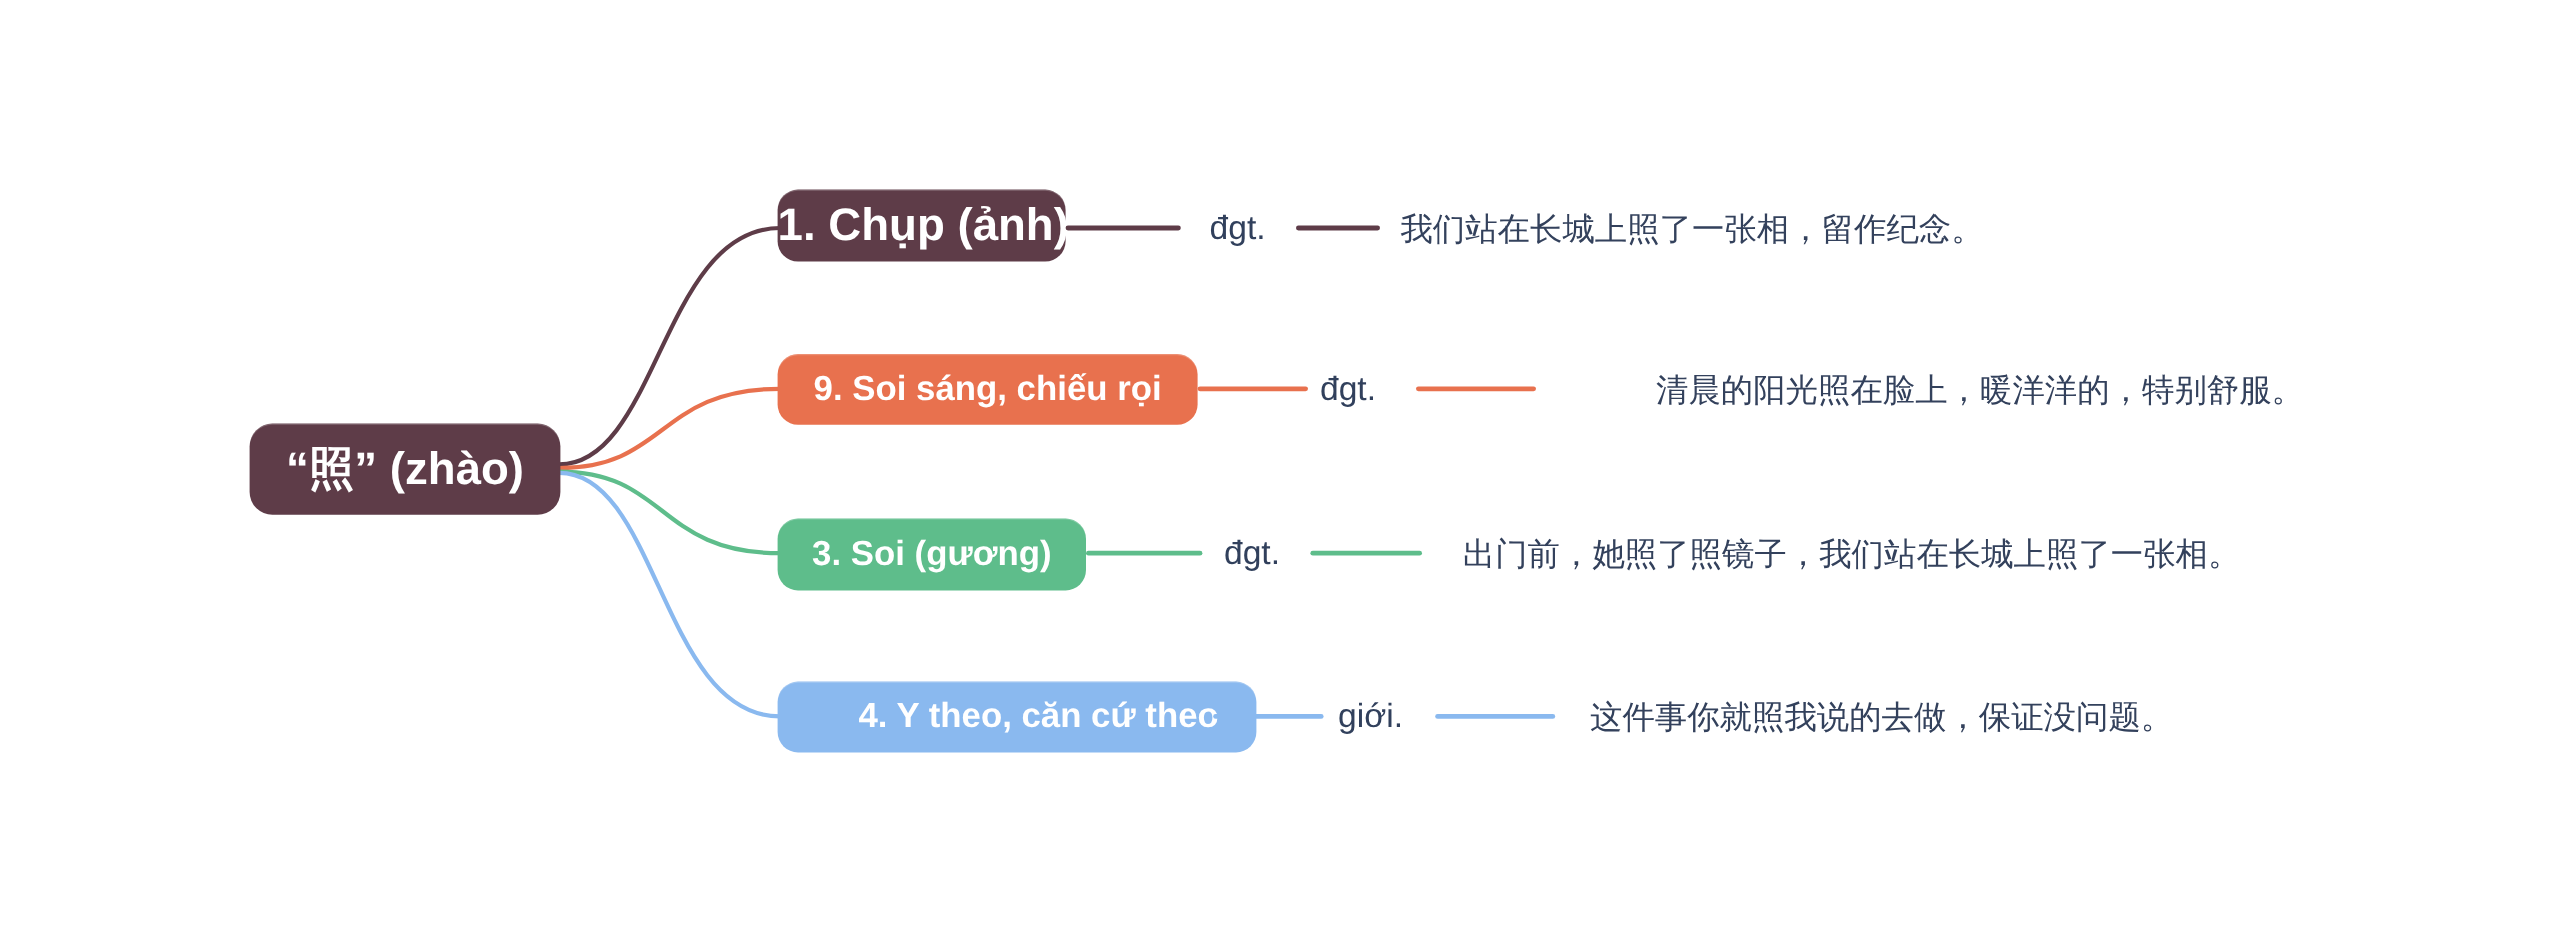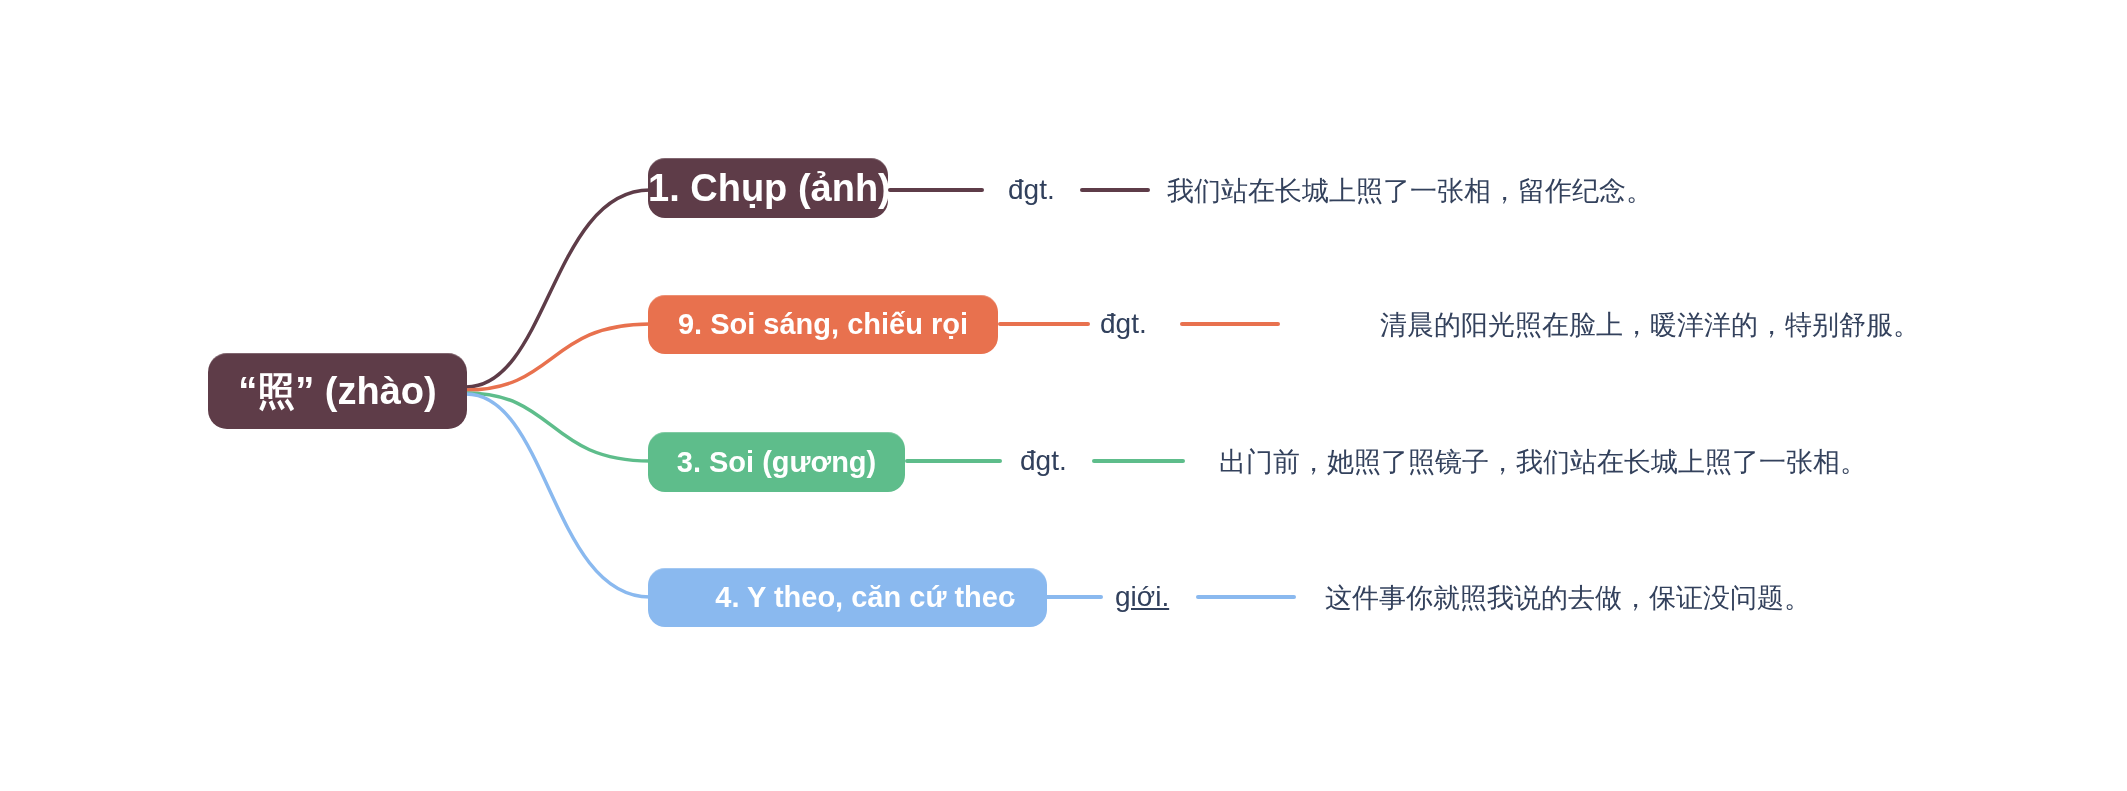--- a/index.html
+++ b/index.html
@@ -26,21 +26,21 @@
   .l2b{left:1180px;top:322px;width:100px;}
   .l3a{left:905px;top:459px;width:97px;}
   .l3b{left:1092px;top:459px;width:93px;}
   .l4a{left:1011px;top:595px;width:92px;}
   .l4b{left:1196px;top:595px;width:100px;}
 
   .pos{position:absolute;font-size:28px;color:#31405c;white-space:nowrap;}
   .p1{left:1008px;top:174px;}
   .p2{left:1100px;top:308px;}
   .p3{left:1020px;top:445px;}
-  .p4{left:1115px;top:581px;text-decoration:underline;}
+  .p4{left:1115px;top:581px;}
 
   .sentence{position:absolute;font-size:27px;color:#33415c;white-space:nowrap;
             font-family:"DejaVu Sans","Liberation Sans",sans-serif;}
   .s1{left:1167px;top:173px;}
   .s2{left:1335px;top:307px;margin-left:45px;}
   .s3{left:1219px;top:444px;}
   .s4{left:1325px;top:580px;}
 </style>
 </head>
 <body>

